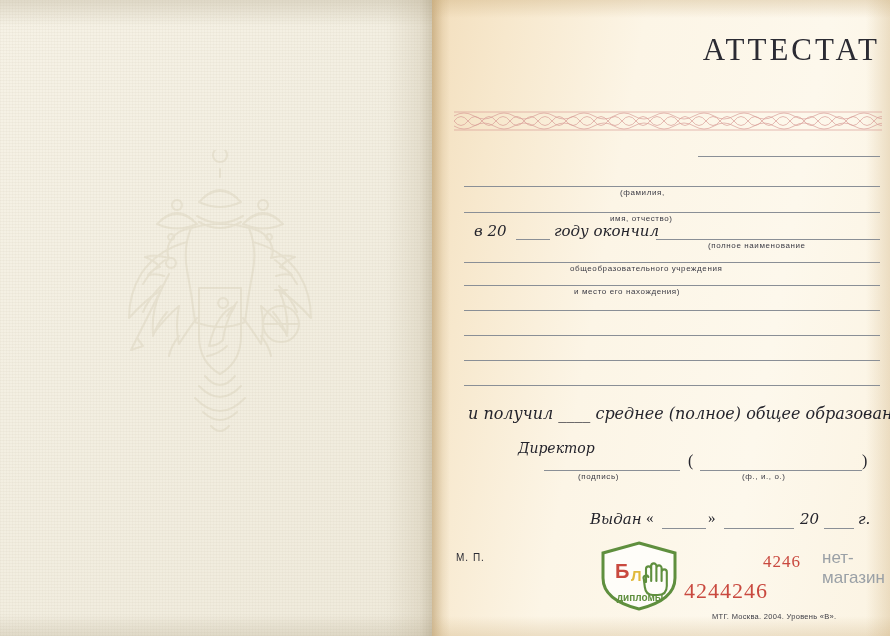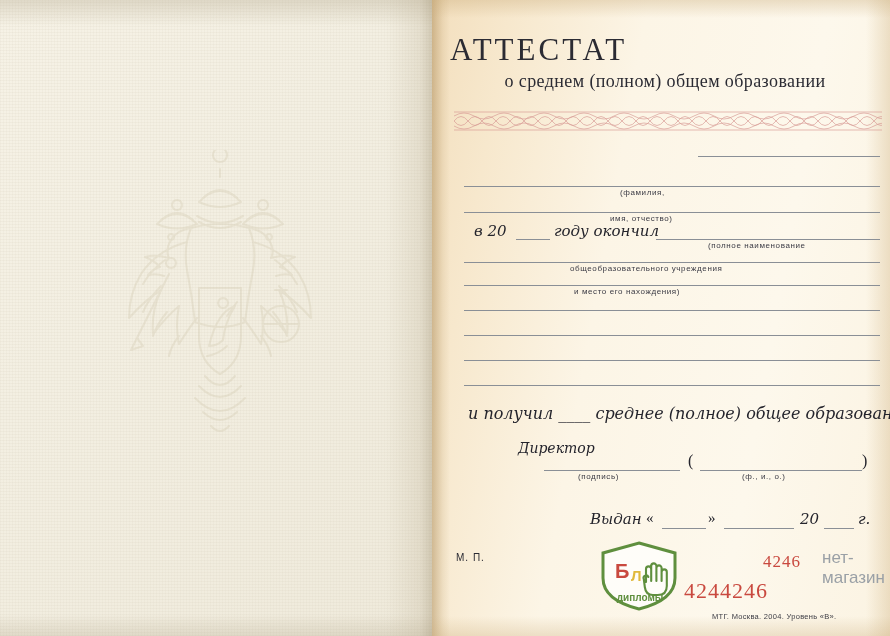--- a/index.html
+++ b/index.html
@@ -103,21 +103,21 @@
     width: 440px;
     height: 636px;
   }
 
   
   .title-main {
     position: absolute;
     top: 32px;
     left: 0;
     width: 430px;
-    text-align: left;
+    text-align: right;
     font-size: 31px;
     letter-spacing: 3px;
     color: #2b2b33;
     font-weight: normal;
   }
   .title-sub {
     position: absolute;
     top: 71px;
     left: 0;
     width: 430px;
@@ -317,21 +317,20 @@
 
   <div class="right-page">
     <div class="gutter"></div>
     <div class="top-edge"></div>
     <div class="bottom-edge"></div>
     <div class="right-edge"></div>
 
     <div class="form-inner">
 
       <div class="title-main">АТТЕСТАТ</div>
-      <div class="title-sub">о среднем (полном) общем образовании</div>
 
       <svg class="guilloche" viewBox="0 0 428 22" preserveAspectRatio="none">
         <g stroke="#d79a93" stroke-width="0.7" fill="none" opacity="0.95">
           <path d="M0 11 q7 -9 14 0 t14 0 t14 0 t14 0 t14 0 t14 0 t14 0 t14 0 t14 0 t14 0 t14 0 t14 0 t14 0 t14 0 t14 0 t14 0 t14 0 t14 0 t14 0 t14 0 t14 0 t14 0 t14 0 t14 0 t14 0 t14 0 t14 0 t14 0 t14 0 t14 0 t14 0"></path>
           <path d="M0 11 q7 9 14 0 t14 0 t14 0 t14 0 t14 0 t14 0 t14 0 t14 0 t14 0 t14 0 t14 0 t14 0 t14 0 t14 0 t14 0 t14 0 t14 0 t14 0 t14 0 t14 0 t14 0 t14 0 t14 0 t14 0 t14 0 t14 0 t14 0 t14 0 t14 0 t14 0 t14 0"></path>
           <path d="M0 6 q10 -6 20 0 t20 0 t20 0 t20 0 t20 0 t20 0 t20 0 t20 0 t20 0 t20 0 t20 0 t20 0 t20 0 t20 0 t20 0 t20 0 t20 0 t20 0 t20 0 t20 0 t20 0 t20 0"></path>
           <path d="M0 16 q10 6 20 0 t20 0 t20 0 t20 0 t20 0 t20 0 t20 0 t20 0 t20 0 t20 0 t20 0 t20 0 t20 0 t20 0 t20 0 t20 0 t20 0 t20 0 t20 0 t20 0 t20 0 t20 0"></path>
           <line x1="0" y1="2" x2="428" y2="2"></line>
           <line x1="0" y1="20" x2="428" y2="20"></line>
         </g>

